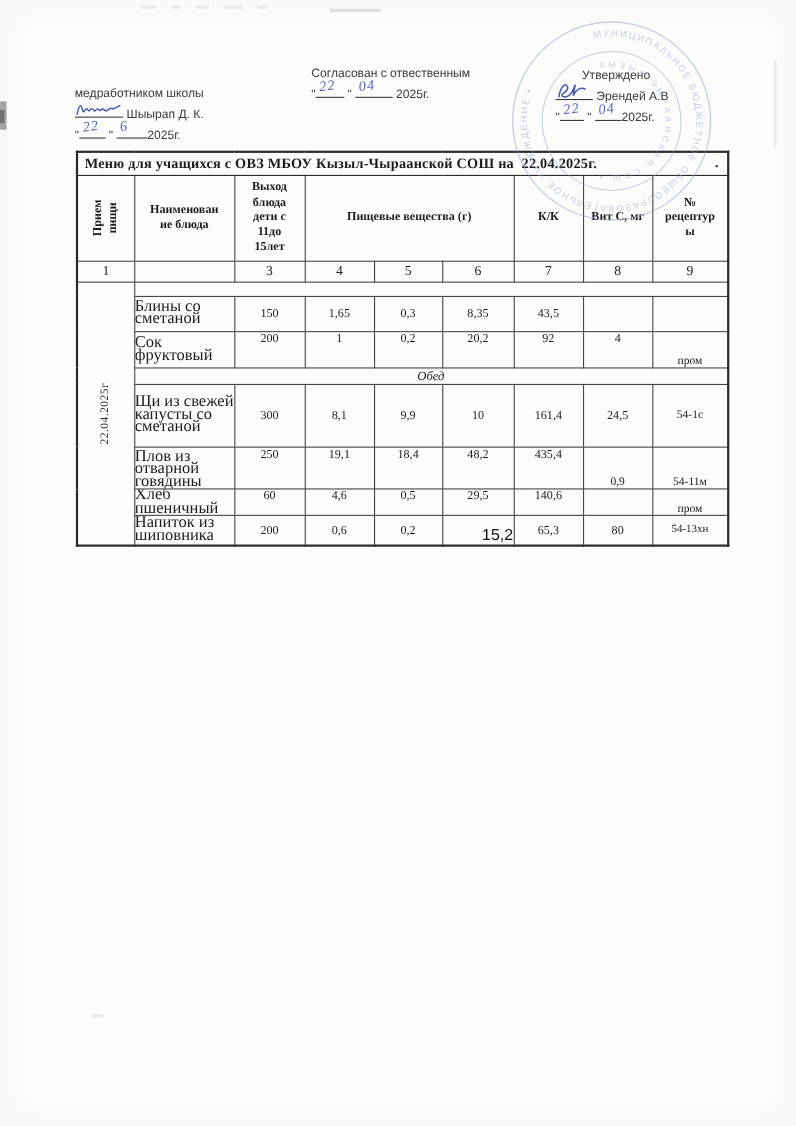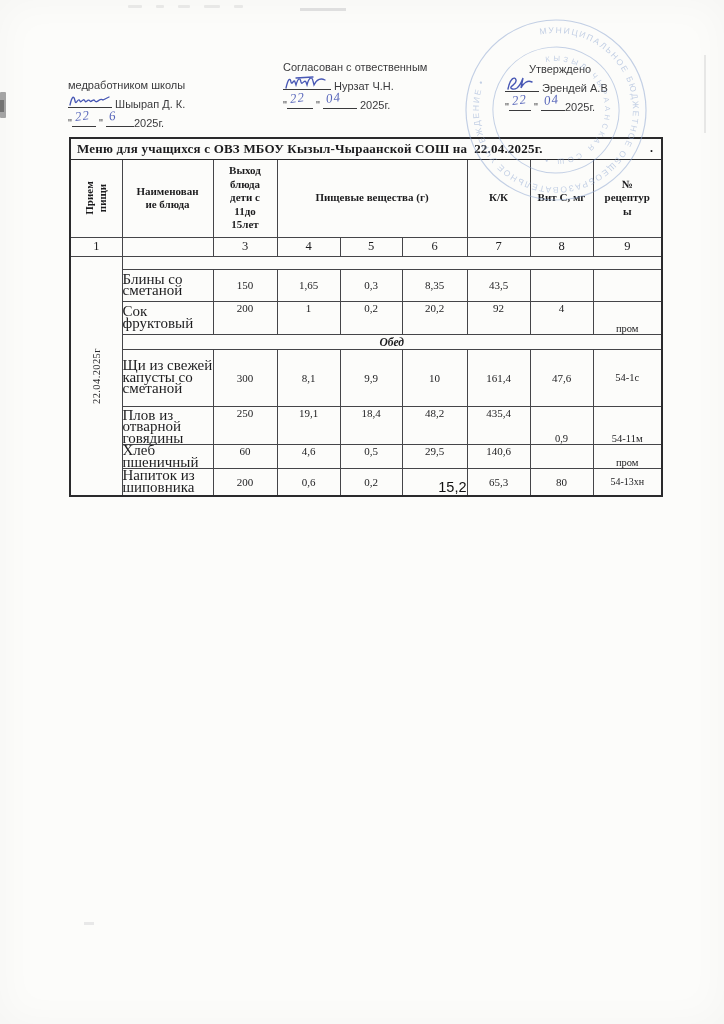--- a/index.html
+++ b/index.html
@@ -37,21 +37,21 @@
   th{font-weight:bold;font-size:11px;line-height:13.5px;vertical-align:middle;text-align:center;}
   .pre{white-space:pre-line;}
   .rotcell{position:relative;}
   .rot{position:absolute;left:50%;top:50%;transform:translate(-50%,-50%) rotate(-90deg);white-space:nowrap;}
   .rot.wrap{white-space:normal;width:64px;text-align:center;line-height:13px;}
   tr.nums td{text-align:center;font-size:12.5px;vertical-align:middle;}
   td.namec{font-size:15px;line-height:11.5px;padding:2px 2px 2px 3px;vertical-align:middle;}
   td.num{text-align:center;font-size:11px;vertical-align:middle;}
   td.vtop{vertical-align:top;padding-top:4px;}
   td.vbot{vertical-align:bottom;padding-bottom:2px;font-size:10.5px;text-align:center;}
-  tr.section td{text-align:center;font-weight:bold;font-style:italic;font-size:11.5px;vertical-align:middle;}
+  tr.section td{text-align:center;font-weight:normal;font-style:italic;font-size:11.5px;vertical-align:middle;}
   .datetxt{font-size:10.5px;letter-spacing:.4px;color:#2b2b2d;}
   td.bigsans{font-family:"Liberation Sans",sans-serif;font-size:14.5px;text-align:right;
              vertical-align:bottom;padding:0 1px 1px 0;color:#111;}
 </style>
 </head>
 <body>
 
 <div class="page">
 
   <div class="ghost-strip">
@@ -79,28 +79,20 @@
     </div>
     <div class="ln dateline">
       <span>"</span><span class="blank" style="width:24px;"><span class="hand">22</span></span>
       <span>"</span>
       <span class="blank" style="width:28px;"><span class="hand">6</span></span><span>2025г.</span>
     </div>
   </div>
 
   <div class="approve" style="left:283px;top:58px;width:215px;">
     <div class="ln">Согласован с отвественным</div>
-    <div class="ln">
-      <span class="sigline" style="width:48px;">
-        <svg class="sig-svg" width="48" height="16" viewBox="0 0 48 16">
-          <path d="M3 13 C5 4 7 2 8 7 C9 11 11 3 12 7 L13 10 C15 3 17 2 18 7 C19 11 21 4 23 7 L24 10 C26 2 29 1 30 6 L31 10 C34 4 38 3 42 5 M13 3 L30 2" fill="none" stroke="#4757b4" stroke-width="1.3" stroke-linecap="round"></path>
-        </svg>
-      </span>
-      <span>Нурзат Ч.Н.</span>
-    </div>
     <div class="ln dateline">
       <span>"</span><span class="blank" style="width:26px;"><span class="hand">22</span></span>
       <span>"</span>
       <span class="blank" style="width:34px;"><span class="hand">04</span></span>
       <span>2025г.</span>
     </div>
   </div>
 
   <div class="approve" style="left:505px;top:60px;width:170px;">
     <div class="ln" style="margin-left:24px;">Утверждено</div>
@@ -198,21 +190,21 @@
     <tr class="section" style="height:15px;">
       <td colspan="8">Обед</td>
     </tr>
     <tr style="height:57px;">
       <td class="namec">Щи из свежей капусты со сметаной</td>
       <td class="num">300</td>
       <td class="num">8,1</td>
       <td class="num">9,9</td>
       <td class="num">10</td>
       <td class="num">161,4</td>
-      <td class="num">47,6</td>
+      <td class="num">24,5</td>
       <td class="num" style="font-size:10.5px;">54-1с</td>
     </tr>
     <tr style="height:38px;">
       <td class="namec" style="vertical-align:top;padding-top:3px;">Плов из отварной говядины</td>
       <td class="num vtop">250</td>
       <td class="num vtop">19,1</td>
       <td class="num vtop">18,4</td>
       <td class="num vtop">48,2</td>
       <td class="num vtop">435,4</td>
       <td class="vbot">0,9</td>

